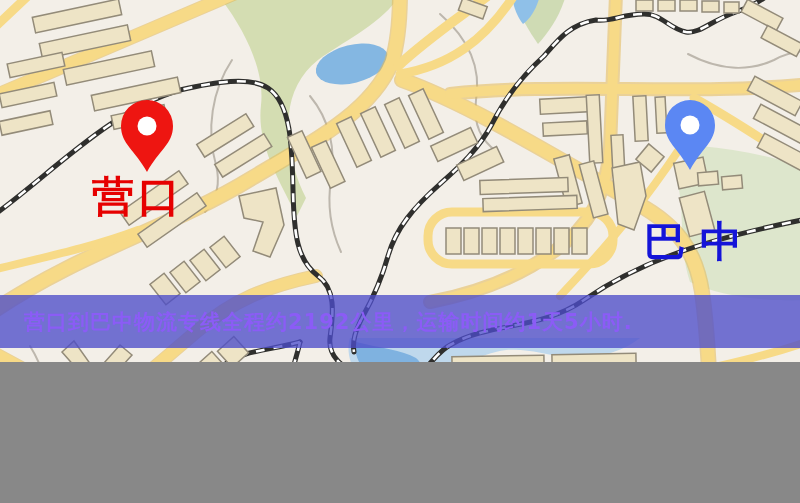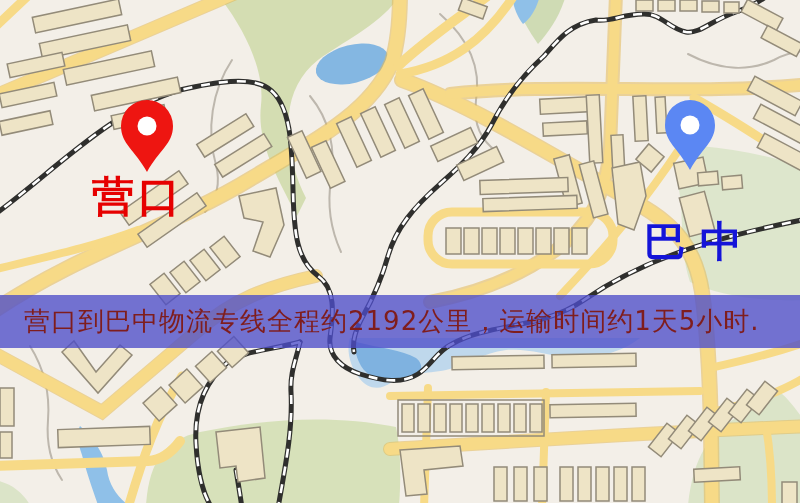--- a/index.html
+++ b/index.html
@@ -1,36 +1,36 @@
 <!DOCTYPE html>
 <html><head>
 <meta charset="utf-8">
 <style>
   html,body{margin:0;padding:0;background:#888;}
   .stage{
-    position:relative;width:800px;height:503px;overflow:hidden;
+    position:relative;width:800px;height:362px;overflow:hidden;
     font-family:"DejaVu Sans","Liberation Sans",sans-serif;
     background:#f3efe8;
   }
   .stage svg{position:absolute;left:0;top:0;display:block;}
   .city-label{
     position:absolute;font-weight:700;font-size:42px;line-height:1;
     white-space:nowrap;text-shadow:0 0 1px rgba(255,255,255,.35);
     pointer-events:none;
   }
   .label-origin{left:92px;top:176px;color:#e60000;letter-spacing:4px;}
   .label-dest{left:644px;top:179px;color:#1414d8;letter-spacing:14px;margin-top:42px;}
   .route-banner{
     position:absolute;left:0;top:295px;width:800px;height:53px;
     background:rgba(77,77,201,0.78);
     display:flex;align-items:center;
     box-sizing:border-box;padding:0 24px;
   }
   .route-banner .banner-text{
-    color:#7f1d1d;font-size:26px;letter-spacing:1px;font-weight:400;
+    color:#8b5cf6;font-size:21px;letter-spacing:1px;font-weight:700;
     white-space:nowrap;
   }
 </style>
 </head>
 <body>
 
 <div class="stage">
 
   <svg width="800" height="503" viewBox="0 0 800 503">
 

